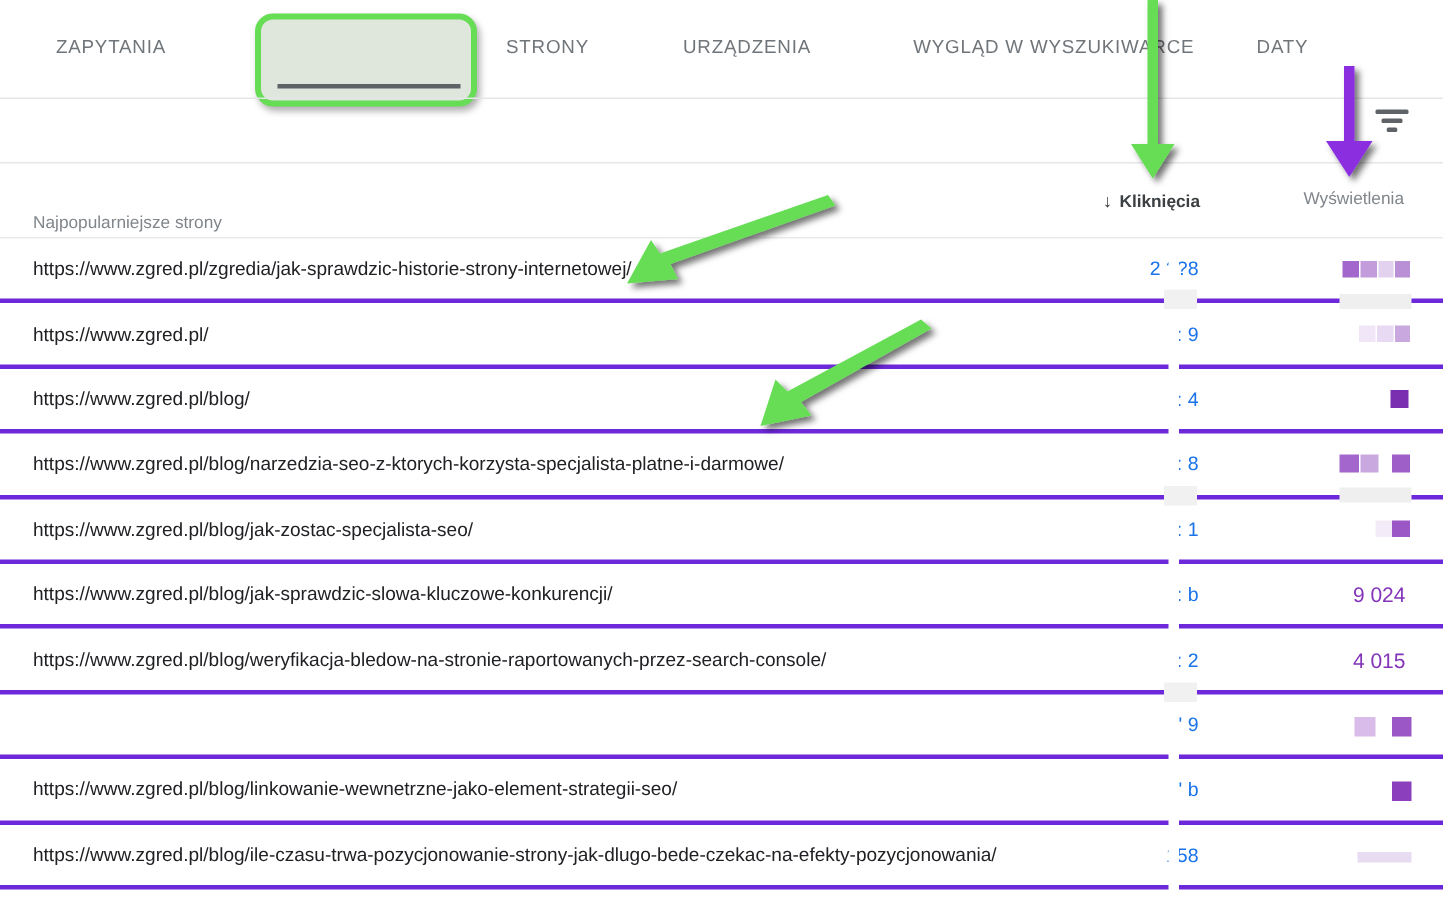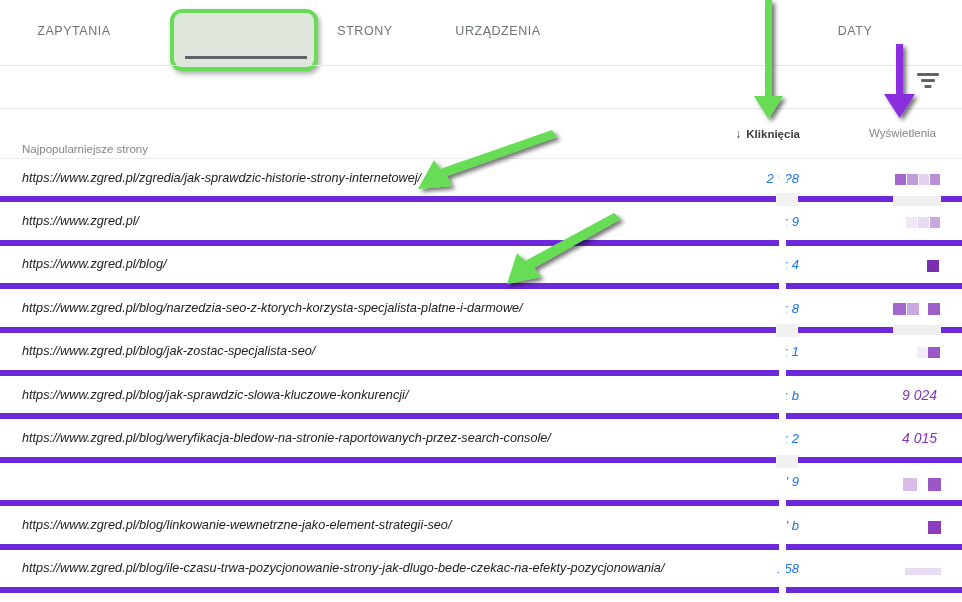--- a/index.html
+++ b/index.html
@@ -120,22 +120,21 @@
     left: 0; top: 158px;
     width: 962px; height: 1px;
     background: #e8eaed;
   }
 
   
   .rows { position: absolute; left: 0; top: 159px; width: 962px; }
   .row {
     position: relative;
     height: 43.4px;
-    border-bottom: 6px solid #6d28d9;
-    font-style: italic;
+    border-bottom: 3px solid #6d28d9;
   }
   .row .url {
     position: absolute;
     left: 22px; top: 50%;
     transform: translateY(-50%);
     font-size: 12.7px;
     color: #202124;
     white-space: nowrap;
   }
   .row .clicks {
@@ -177,20 +176,21 @@
 </head>
 <body>
 
 <div id="root">
 
   <div class="tabbar">
     <div class="tab" style="left:18px;  width:112px;">ZAPYTANIA</div>
     <div class="tab active" style="left:170px; width:148px;">STRONY</div>
     <div class="tab" style="left:300px; width:130px;">STRONY</div>
     <div class="tab" style="left:400px; width:196px;">URZĄDZENIA</div>
+    <div class="tab" style="left:530px; width:345px;">WYGLĄD W WYSZUKIWARCE</div>
     <div class="tab" style="left:800px; width:110px;">DATY</div>
   </div>
 
   <div class="tab-highlight">
     <div class="tab-highlight-underline"></div>
   </div>
 
   <div class="header-divider"></div>
 
   <div class="filter-icon">

